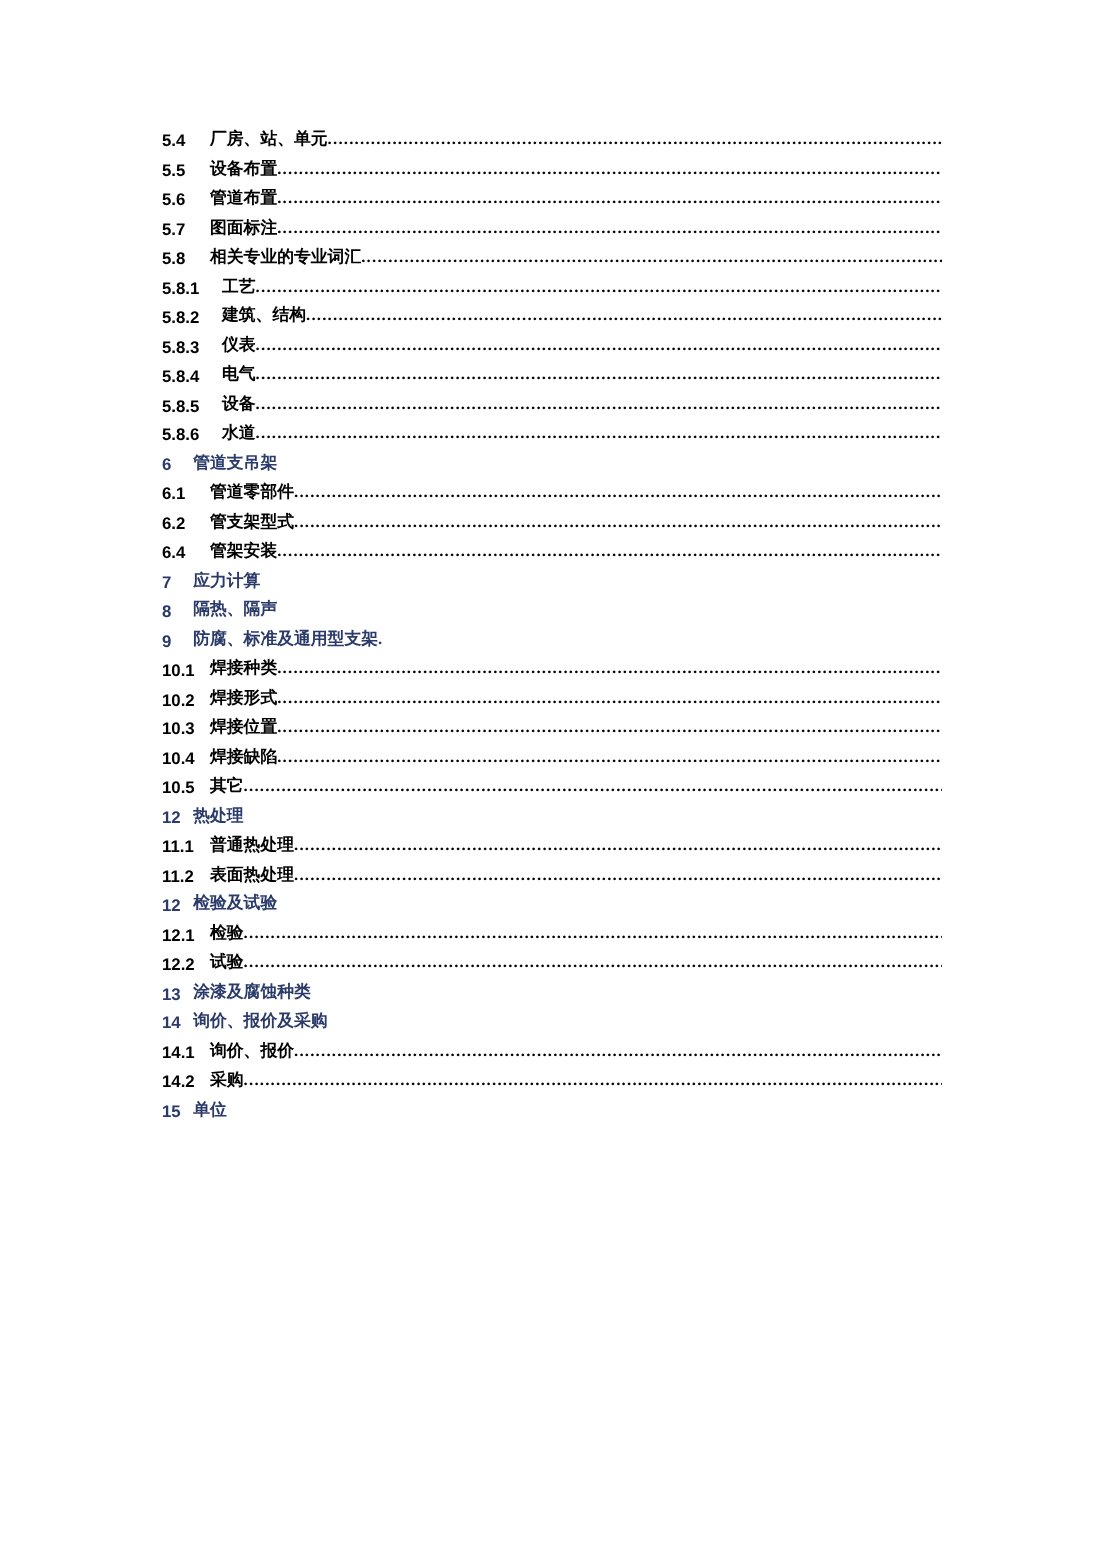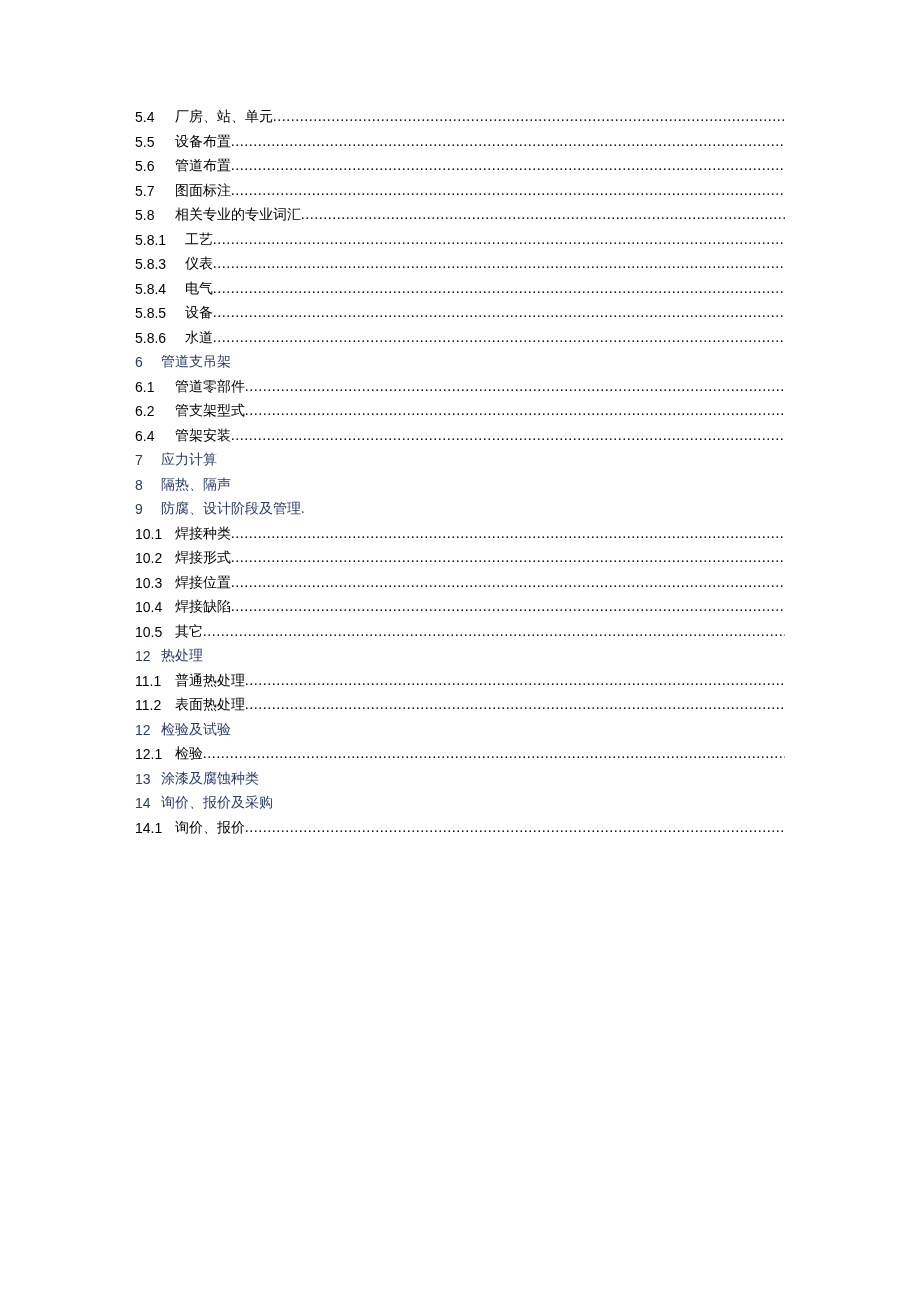--- a/index.html
+++ b/index.html
@@ -15,20 +15,21 @@
       padding: 110px 135px 0 135px;
     }
     .toc-line {
       display: flex;
       align-items: flex-start;
       font-size: 14px;
       line-height: 1;
       margin-bottom: 10.5px;
       color: #000000;
       white-space: nowrap;
+      font-weight: bold;
     }
     .toc-num {
       font-family: Arial, "Helvetica", sans-serif;
       flex-shrink: 0;
     }
     .toc-num.level1 {
       width: 26px;
     }
     .toc-num.level2 {
       width: 40px;
@@ -84,20 +85,25 @@
       <span class="toc-num level2">5.8</span>
       <span class="toc-title">相关专业的专业词汇</span>
       <span class="dots"></span>
     </div>
     <div class="toc-line">
       <span class="toc-num level3">5.8.1</span>
       <span class="toc-title">工艺</span>
       <span class="dots"></span>
     </div>
     <div class="toc-line">
+      <span class="toc-num level3">5.8.2</span>
+      <span class="toc-title">建筑、结构</span>
+      <span class="dots"></span>
+    </div>
+    <div class="toc-line">
       <span class="toc-num level3">5.8.3</span>
       <span class="toc-title">仪表</span>
       <span class="dots"></span>
     </div>
     <div class="toc-line">
       <span class="toc-num level3">5.8.4</span>
       <span class="toc-title">电气</span>
       <span class="dots"></span>
     </div>
     <div class="toc-line">
@@ -135,21 +141,21 @@
       <span class="toc-title">应力计算</span>
       <span class="dots"></span>
     </div>
     <div class="toc-line header-line no-dots">
       <span class="toc-num level1">8</span>
       <span class="toc-title">隔热、隔声</span>
       <span class="dots"></span>
     </div>
     <div class="toc-line header-line no-dots">
       <span class="toc-num level1">9</span>
-      <span class="toc-title">防腐、设计阶段及管理.</span>
+      <span class="toc-title">防腐、标准及通用型支架.</span>
       <span class="dots"></span>
     </div>
     <div class="toc-line">
       <span class="toc-num level2">10.1</span>
       <span class="toc-title">焊接种类</span>
       <span class="dots"></span>
     </div>
     <div class="toc-line">
       <span class="toc-num level2">10.2</span>
       <span class="toc-title">焊接形式</span>
@@ -188,28 +194,43 @@
     <div class="toc-line header-line no-dots">
       <span class="toc-num level1">12</span>
       <span class="toc-title">检验及试验</span>
       <span class="dots"></span>
     </div>
     <div class="toc-line">
       <span class="toc-num level2">12.1</span>
       <span class="toc-title">检验</span>
       <span class="dots"></span>
     </div>
+    <div class="toc-line">
+      <span class="toc-num level2">12.2</span>
+      <span class="toc-title">试验</span>
+      <span class="dots"></span>
+    </div>
     <div class="toc-line header-line no-dots">
       <span class="toc-num level1">13</span>
       <span class="toc-title">涂漆及腐蚀种类</span>
       <span class="dots"></span>
     </div>
     <div class="toc-line header-line no-dots">
       <span class="toc-num level1">14</span>
       <span class="toc-title">询价、报价及采购</span>
       <span class="dots"></span>
     </div>
     <div class="toc-line">
       <span class="toc-num level2">14.1</span>
       <span class="toc-title">询价、报价</span>
+      <span class="dots"></span>
+    </div>
+    <div class="toc-line">
+      <span class="toc-num level2">14.2</span>
+      <span class="toc-title">采购</span>
+      <span class="dots"></span>
+    </div>
+    <div class="toc-line header-line no-dots">
+      <span class="toc-num level1">15</span>
+      <span class="toc-title">单位</span>
       <span class="dots"></span>
     </div>
   </div>
 
 </body></html>

